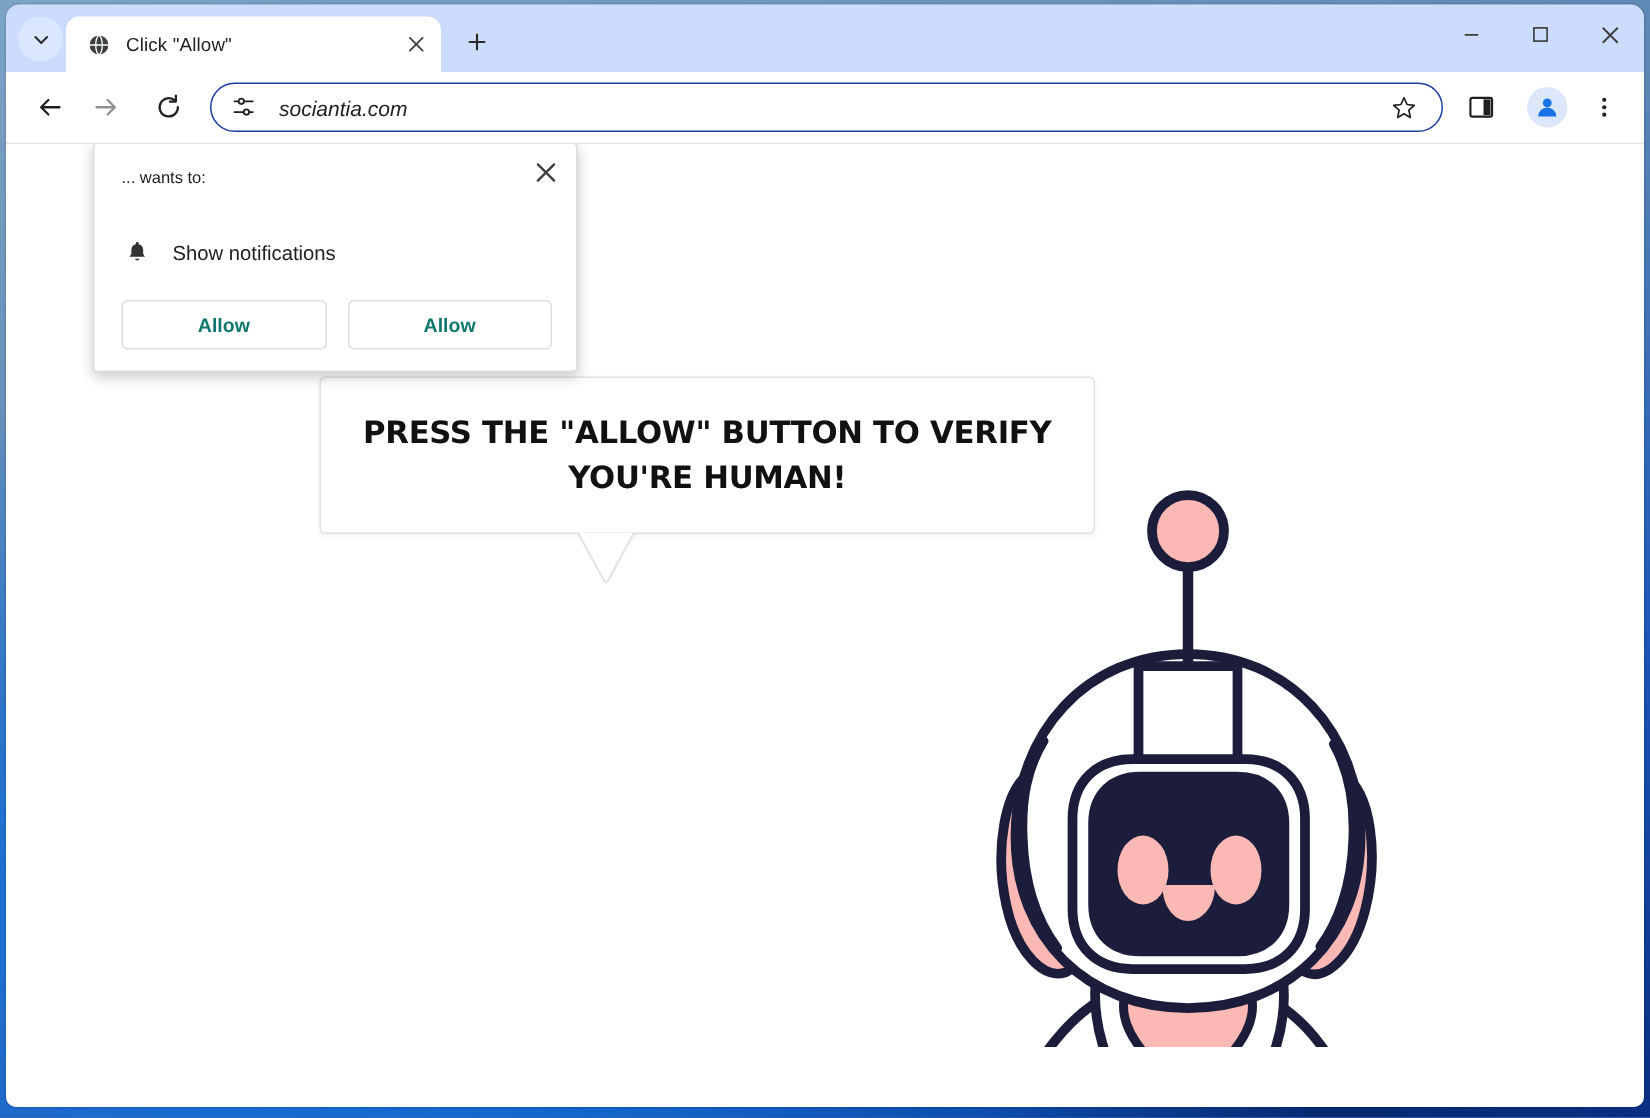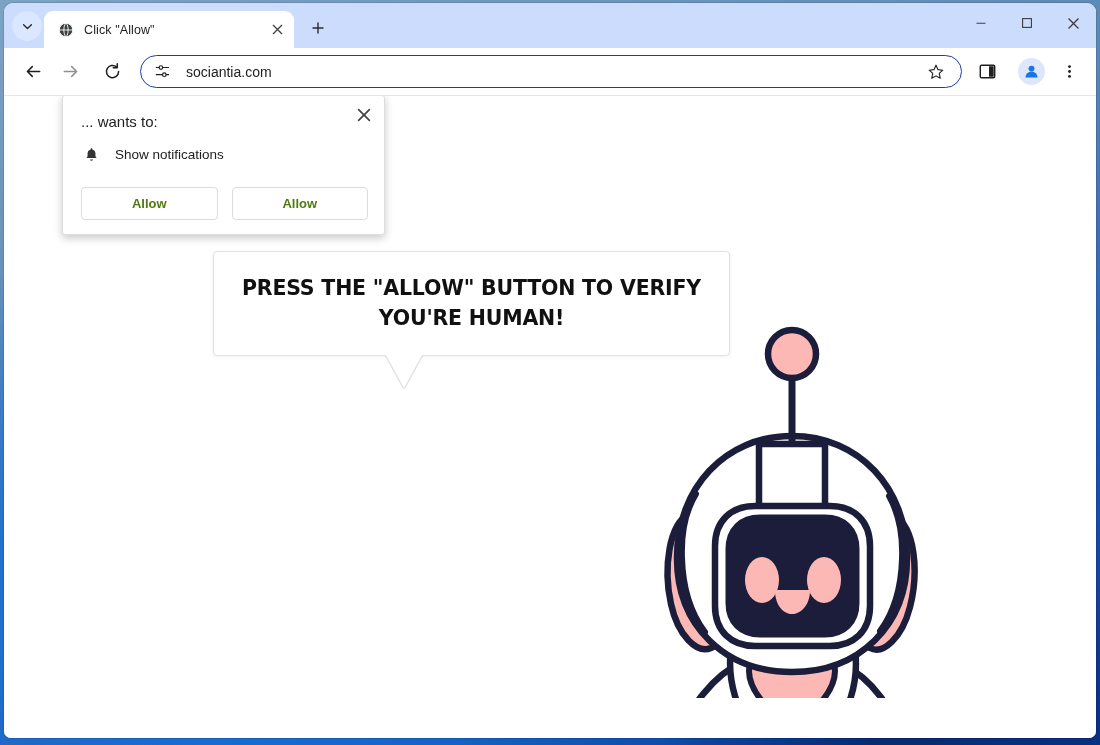--- a/index.html
+++ b/index.html
@@ -130,20 +130,21 @@
 
   
   .toolbar {
     height: 48px;
     background: #ffffff;
     display: flex;
     align-items: center;
     padding: 0 10px 0 12px;
     box-sizing: border-box;
     border-bottom: 1px solid #e8e6de;
+    font-style: italic;
   }
   .nav-btn {
     width: 30px;
     height: 30px;
     margin-right: 7px;
     display: flex;
     align-items: center;
     justify-content: center;
     border-radius: 50%;
     cursor: pointer;
@@ -243,27 +244,28 @@
     height: 22px;
     display: flex;
     align-items: center;
     justify-content: center;
     cursor: pointer;
     font-size: 17px;
     color: #333;
     line-height: 1;
   }
   .perm-title {
-    font-size: 15px;
+    font-size: 11px;
     color: #202124;
     margin: 3px 0 0 0;
   }
   .perm-row {
     display: flex;
-    margin-top: 17px;
+    align-items: center;
+    margin-top: 35px;
   }
   .perm-bell {
     width: 20px;
     flex: 0 0 20px;
     margin-right: 14px;
     display: flex;
     align-items: center;
     justify-content: center;
   }
   .perm-row-label {
@@ -274,21 +276,21 @@
     display: flex;
     gap: 14px;
     margin-top: 24px;
   }
   .perm-btn {
     flex: 1 1 0;
     height: 33px;
     border: 1px solid #dadce0;
     border-radius: 4px;
     background: #ffffff;
-    color: #4d7c0f;
+    color: #0f766e;
     font-family: "Liberation Sans", sans-serif;
     font-size: 13px;
     font-weight: bold;
     cursor: pointer;
     display: flex;
     align-items: center;
     justify-content: center;
   }
 
   

